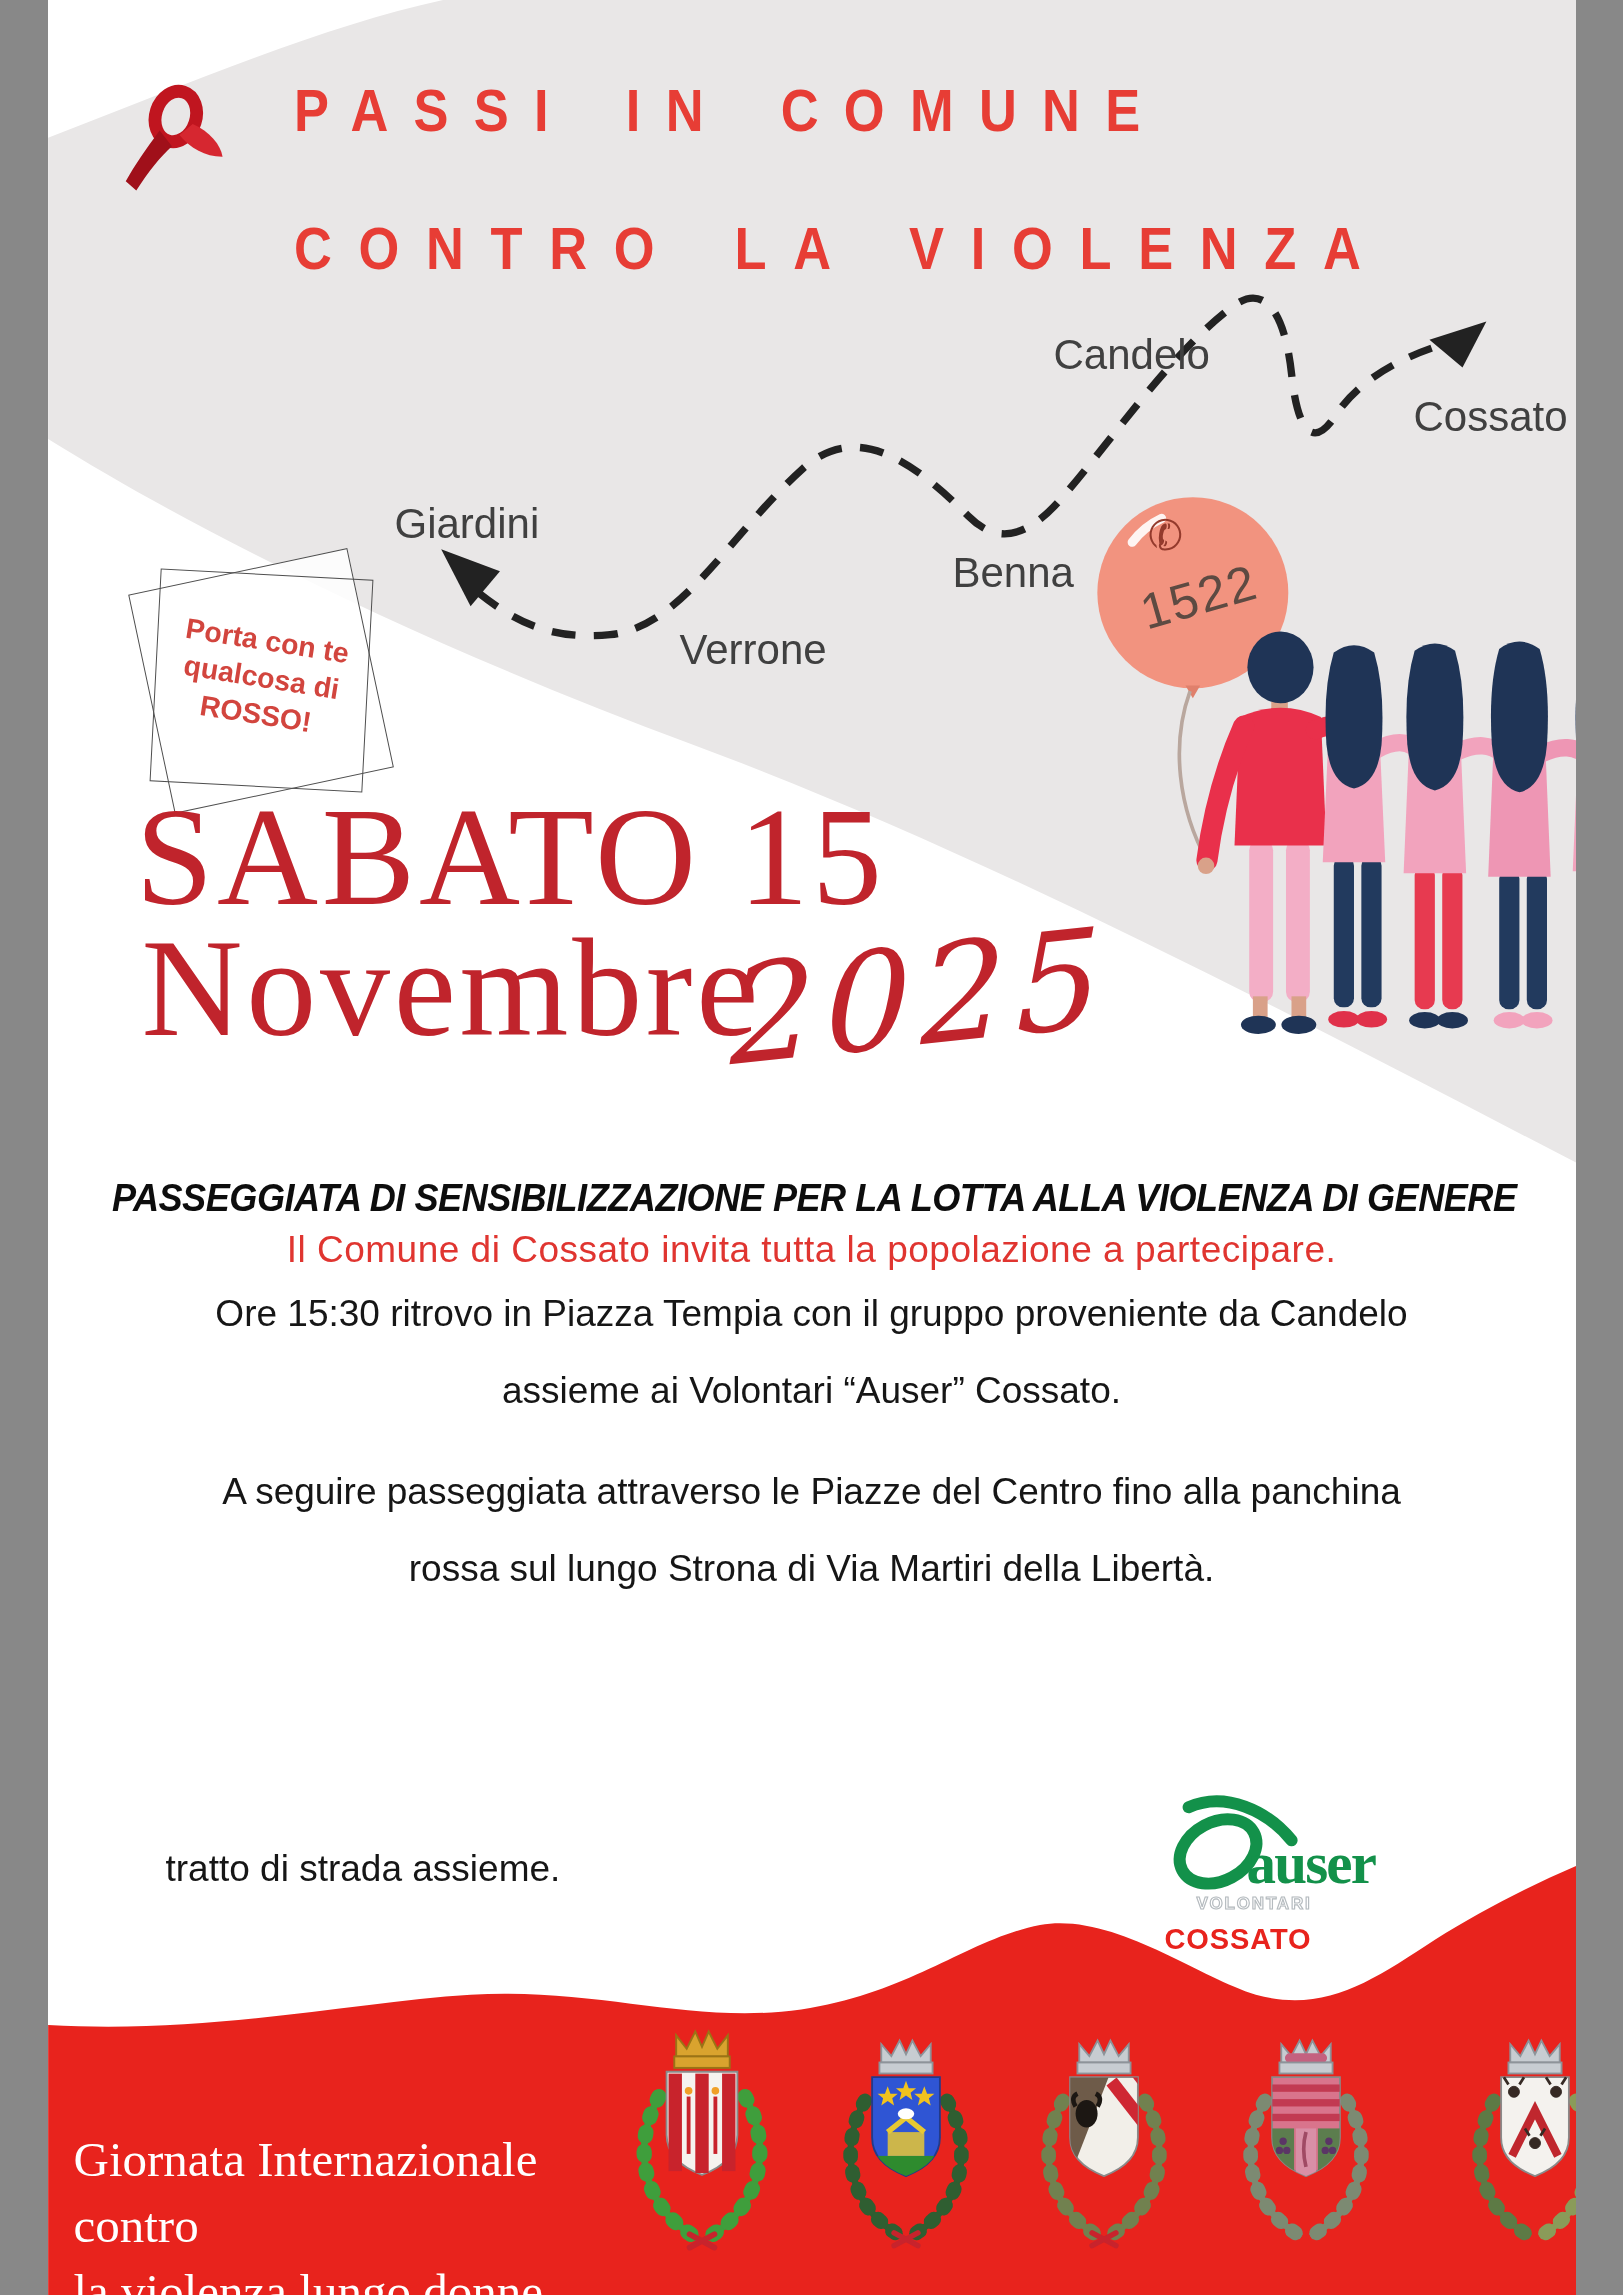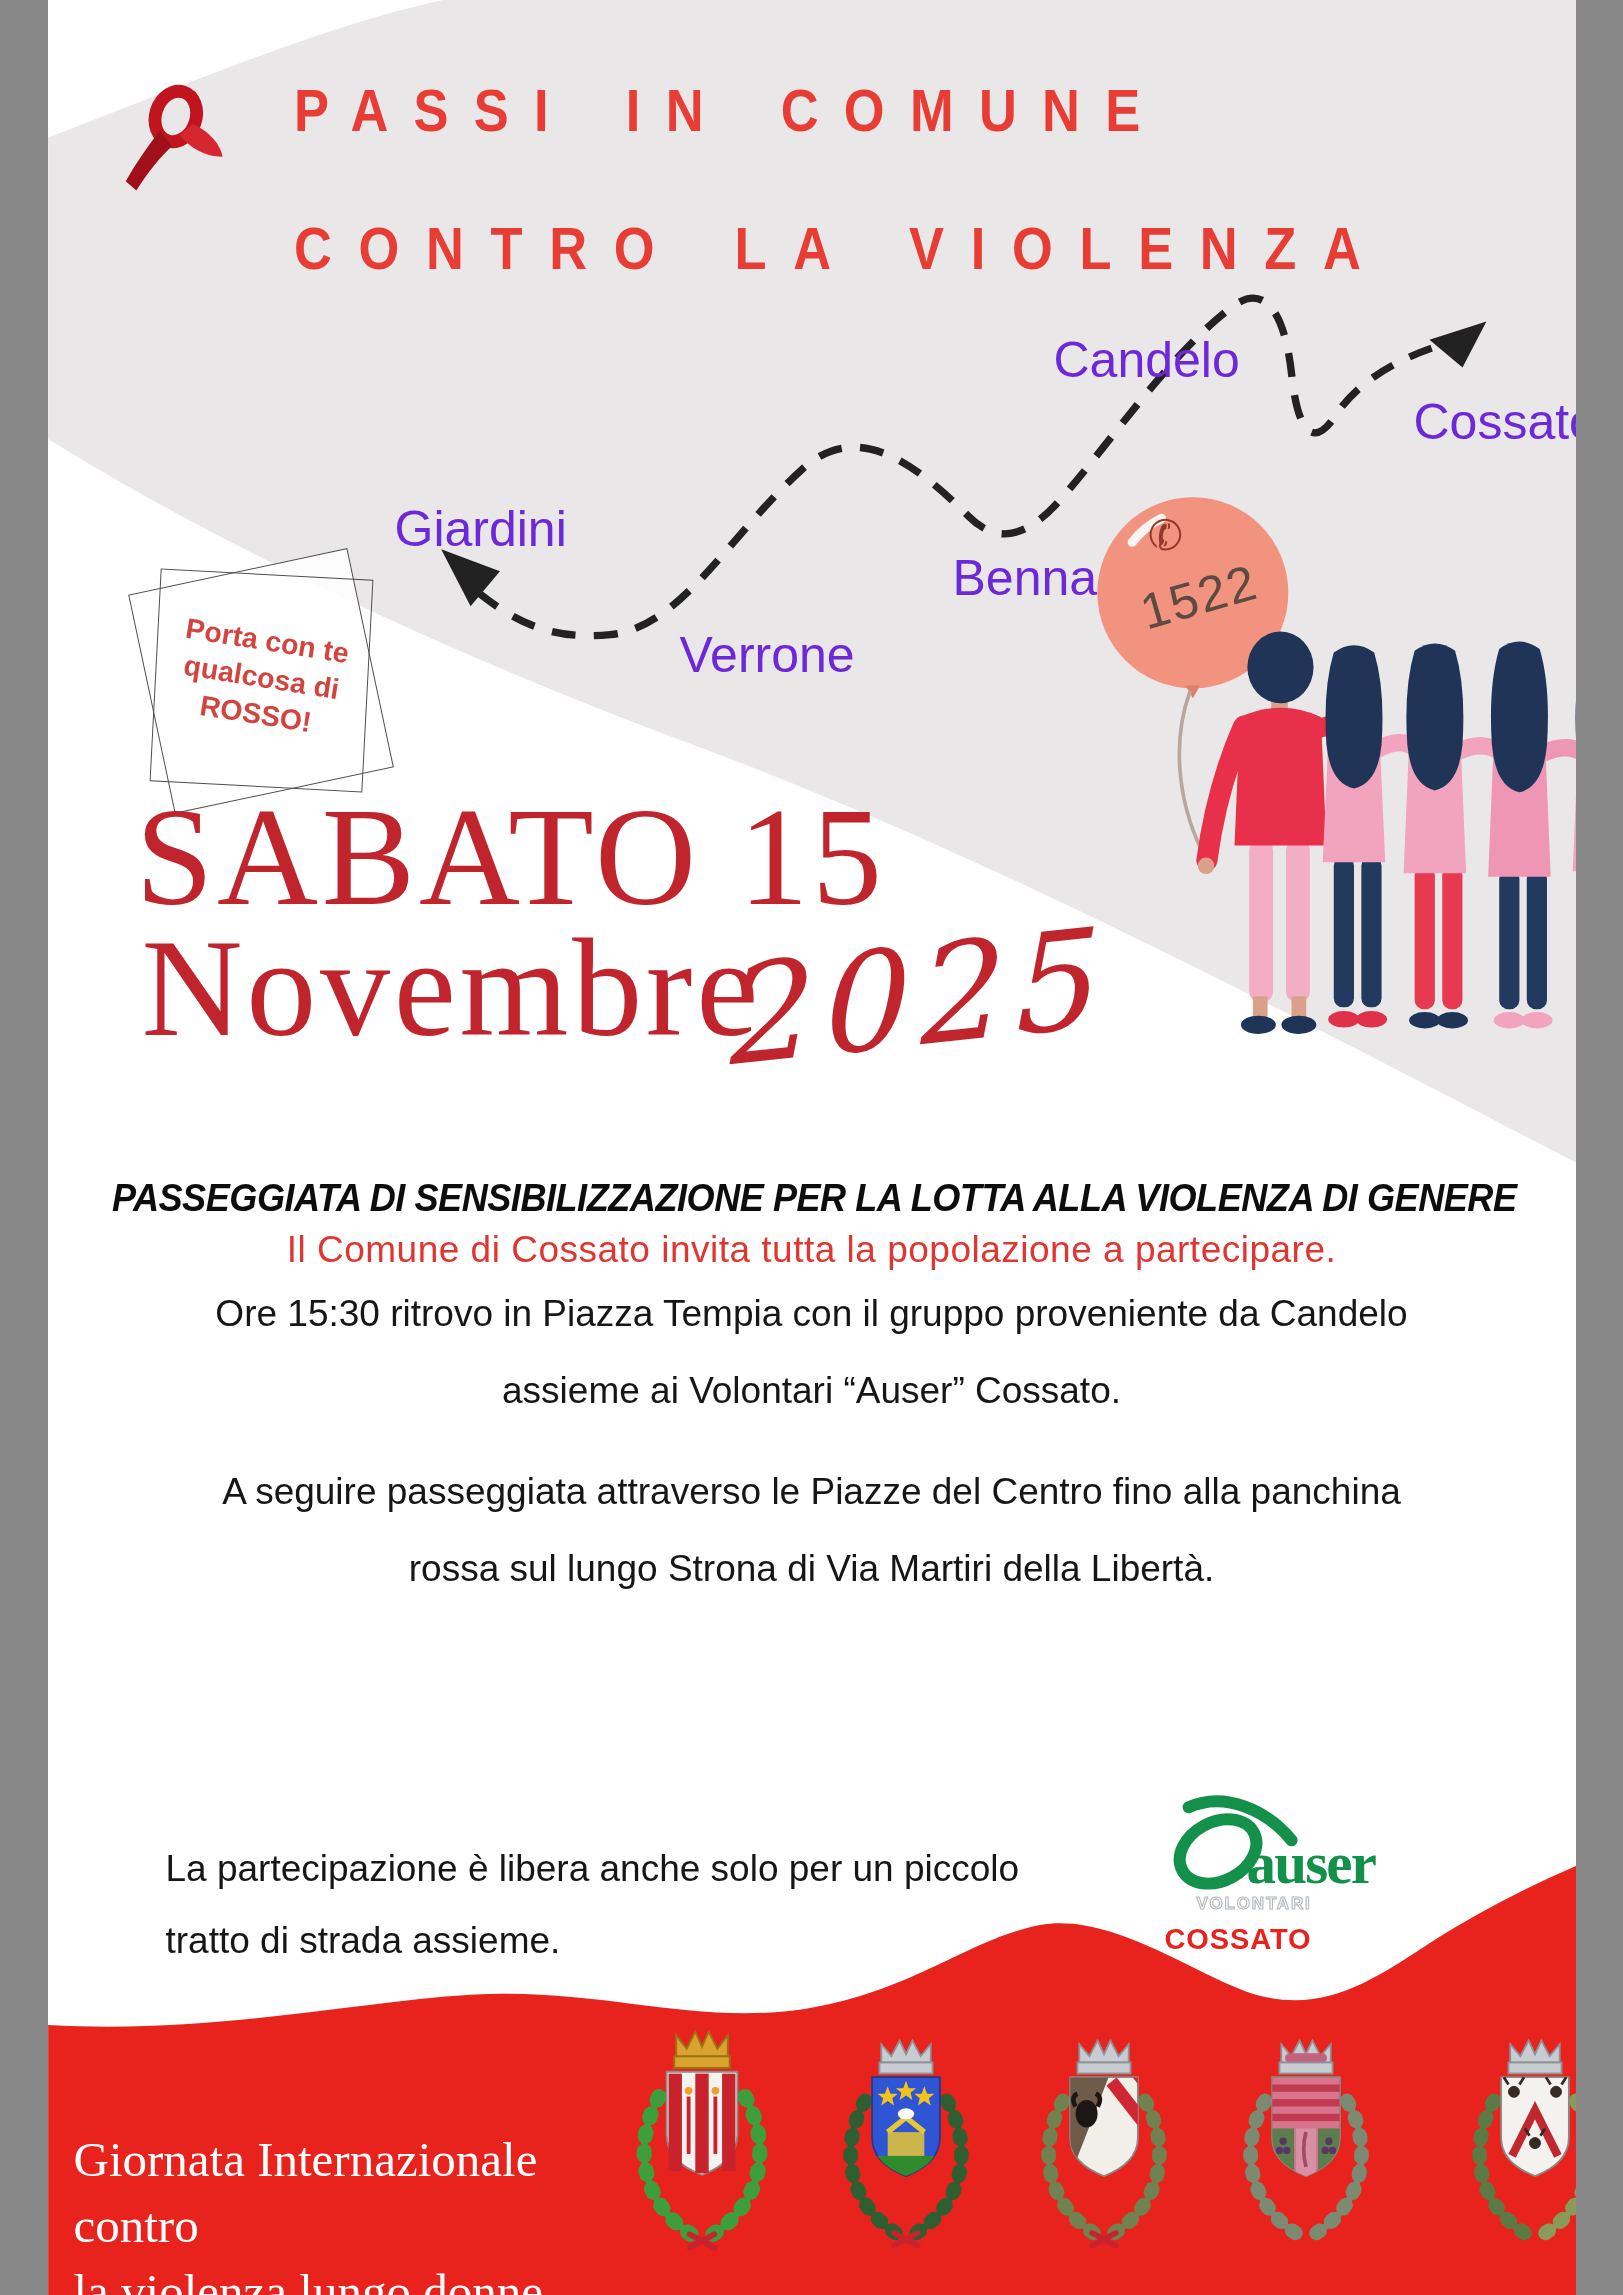--- a/index.html
+++ b/index.html
@@ -17,21 +17,21 @@
     font-family:"Liberation Sans", sans-serif;
     font-weight:700;font-size:57px;color:#e73d35;
     letter-spacing:27.5px;word-spacing:13px;white-space:nowrap;
     transform:scale(0.92,1.05);transform-origin:left top;
   }
   #title1{top:75px;}
   #title2{top:213px;letter-spacing:29px;}
 
   
   .route-label{
-    position:absolute;color:#6d28d9;font-size:50px;font-weight:400;
+    position:absolute;color:#404040;font-size:42px;font-weight:400;
     font-family:"Liberation Sans", sans-serif;white-space:nowrap;
   }
 
   
   .balloon-number{
     position:absolute;left:1082px;top:568px;width:138px;text-align:center;
     font-size:50px;color:#5d4a42;font-weight:400;
     transform:rotate(-16deg);letter-spacing:1.8px;
   }
   .balloon-phone{
@@ -246,21 +246,20 @@
       <div>Ore 15:30 ritrovo in Piazza Tempia con il gruppo proveniente da Candelo</div>
       <div>assieme ai Volontari “Auser” Cossato.</div>
     </div>
     <div class="para">
       <div>A seguire passeggiata attraverso le Piazze del Centro fino alla panchina</div>
       <div>rossa sul lungo Strona di Via Martiri della Libertà.</div>
     </div>
   </div>
 
   <div class="closing">
-    <div>La partecipazione è libera anche solo per un piccolo</div>
     <div>tratto di strada assieme.</div>
   </div>
 
   <svg class="abs" style="left:1113px;top:1787px;" width="138" height="115" viewBox="0 0 150 125">
     <g fill="none" stroke="#13914a" stroke-width="13" stroke-linecap="round">
       <ellipse cx="62" cy="70" rx="44" ry="32" transform="rotate(-28 62 70)"></ellipse>
       <path d="M30,22 C70,4 116,26 142,58"></path>
     </g>
   </svg>
   <div class="auser-brand">auser</div>

